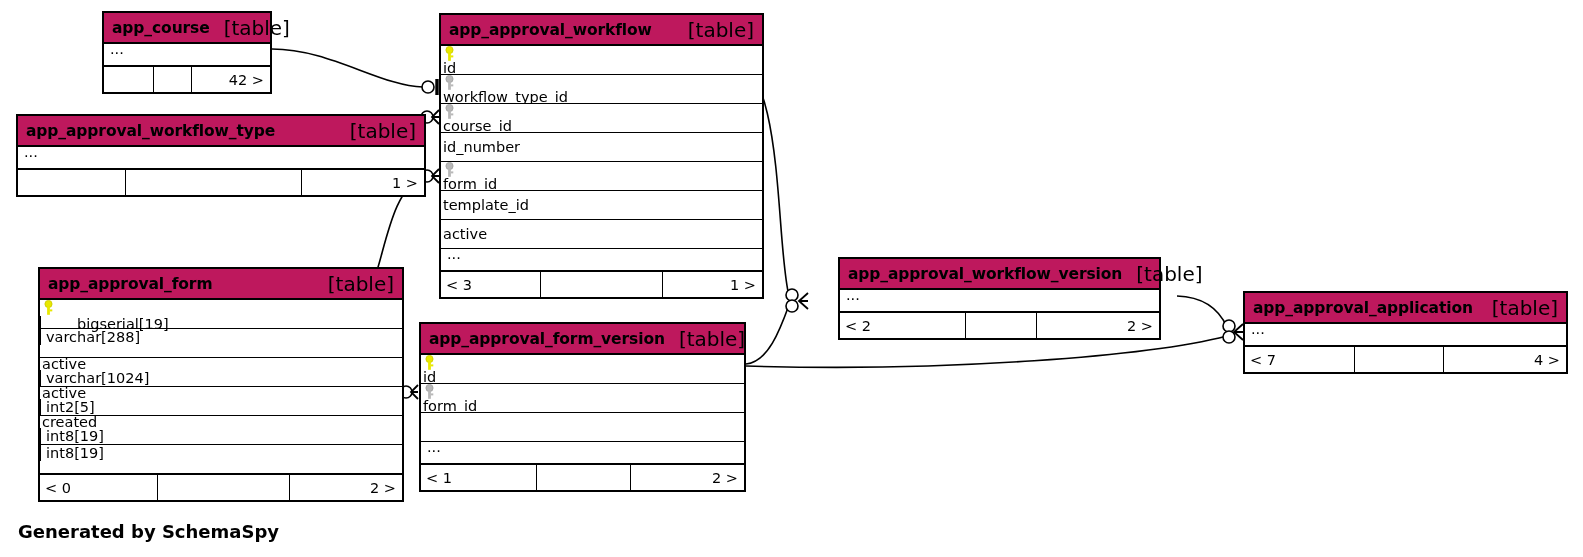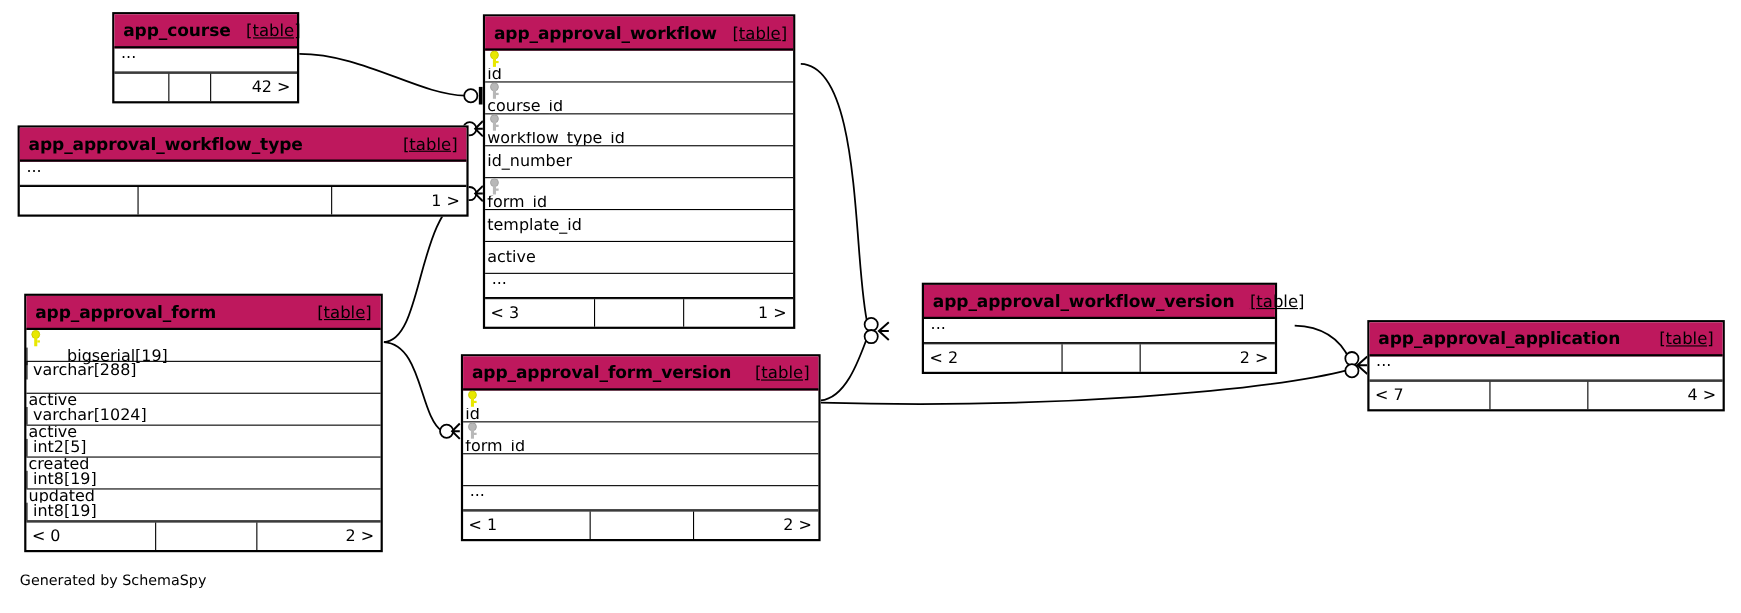--- a/index.html
+++ b/index.html
@@ -44,24 +44,23 @@
     padding: 0 8px;
     height: 31px;
     white-space: nowrap;
   }
   .tbl-title .tname {
     font-weight: bold;
     font-size: 15.5px;
     letter-spacing: -0.1px;
   }
   .tbl-title .ttag {
-    font-size: 15px;
+    font-size: 20px;
     font-weight: normal;
     padding-left: 14px;
-    text-decoration: underline;
   }
   .tbl-row {
     box-sizing: border-box;
     display: flex;
     align-items: stretch;
     height: 29px;
     border-bottom: 1px solid #000000;
     font-size: 14.5px;
     flex-direction: column;
   }
@@ -135,22 +134,23 @@
     flex: 1 1 auto;
     border-right: 1px solid #000000;
   }
   .foot-right {
     flex: 0 0 auto;
     justify-content: flex-end;
     padding-right: 6px;
   }
   .caption {
     position: absolute;
-    font-size: 13px;
+    font-size: 18px;
     white-space: nowrap;
+    font-weight: bold;
   }
   .edge-path {
     fill: none;
     stroke: #000000;
     stroke-width: 1.6;
   }
   .conn-circle {
     fill: #ffffff;
     stroke: #000000;
     stroke-width: 1.6;
@@ -232,21 +232,21 @@
     <div class="ellipsis-row">
       <span class="dots">...</span>
     </div>
     <div class="tbl-footer">
       <div class="foot-cell foot-left" style="width:108px;"></div>
       <div class="foot-cell foot-mid"></div>
       <div class="foot-cell foot-right" style="width:122px;">1 &gt;</div>
     </div>
   </div>
 
-  <div class="table-node" style="left:439px; top:13px; width:284px;">
+  <div class="table-node" style="left:439px; top:13px; width:325px;">
     <div class="tbl-title">
       <span class="tname">app_approval_workflow</span>
       <span class="ttag">[table]</span>
     </div>
 
     <div class="tbl-row">
       <span class="keyslot">
         <svg width="11" height="16" viewBox="0 0 11 16">
             <circle cx="5.5" cy="4" r="3.6" fill="#e8e800" stroke="#c9c900" stroke-width="0.8"></circle>
             <rect x="4.1" y="6.4" width="2.8" height="8.4" fill="#e8e800"></rect>
@@ -256,31 +256,31 @@
       <span class="cell-name colname">id</span>
     </div>
     <div class="tbl-row">
       <span class="keyslot">
         <svg width="11" height="16" viewBox="0 0 11 16">
             <circle cx="5.5" cy="4" r="3.6" fill="#b8b8b8" stroke="#a0a0a0" stroke-width="0.8"></circle>
             <rect x="4.1" y="6.4" width="2.8" height="8.4" fill="#b8b8b8"></rect>
             <rect x="6.9" y="9.4" width="2.4" height="2" fill="#b8b8b8"></rect>
           </svg>
       </span>
-      <span class="cell-name colname">course_id</span>
+      <span class="cell-name colname">workflow_type_id</span>
     </div>
     <div class="tbl-row">
       <span class="keyslot">
         <svg width="11" height="16" viewBox="0 0 11 16">
             <circle cx="5.5" cy="4" r="3.6" fill="#b8b8b8" stroke="#a0a0a0" stroke-width="0.8"></circle>
             <rect x="4.1" y="6.4" width="2.8" height="8.4" fill="#b8b8b8"></rect>
             <rect x="6.9" y="9.4" width="2.4" height="2" fill="#b8b8b8"></rect>
           </svg>
       </span>
-      <span class="cell-name colname">workflow_type_id</span>
+      <span class="cell-name colname">course_id</span>
     </div>
     <div class="tbl-row">
       <span class="keyslot"></span>
       <span class="cell-name colname">id_number</span>
     </div>
     <div class="tbl-row">
       <span class="keyslot">
         <svg width="11" height="16" viewBox="0 0 11 16">
             <circle cx="5.5" cy="4" r="3.6" fill="#b8b8b8" stroke="#a0a0a0" stroke-width="0.8"></circle>
             <rect x="4.1" y="6.4" width="2.8" height="8.4" fill="#b8b8b8"></rect>
@@ -301,21 +301,21 @@
     <div class="ellipsis-row">
       <span class="dots">...</span>
     </div>
     <div class="tbl-footer">
       <div class="foot-cell foot-left" style="width:100px;">&lt; 3</div>
       <div class="foot-cell foot-mid"></div>
       <div class="foot-cell foot-right" style="width:99px;">1 &gt;</div>
     </div>
   </div>
 
-  <div class="table-node" style="left:22px; top:267px; width:326px;">
+  <div class="table-node" style="left:38px; top:267px; width:366px;">
     <div class="tbl-title">
       <span class="tname">app_approval_form</span>
       <span class="ttag">[table]</span>
     </div>
 
     <div class="tbl-row">
       <span class="keyslot">
         <svg width="11" height="16" viewBox="0 0 11 16">
             <circle cx="5.5" cy="4" r="3.6" fill="#e8e800" stroke="#c9c900" stroke-width="0.8"></circle>
             <rect x="4.1" y="6.4" width="2.8" height="8.4" fill="#e8e800"></rect>
@@ -339,21 +339,20 @@
       <span class="cell-name colname">active</span>
       <span class="cell-type" style="width:112px;">int2[5]</span>
     </div>
     <div class="tbl-row">
       <span class="keyslot"></span>
       <span class="cell-name colname">created</span>
       <span class="cell-type" style="width:112px;">int8[19]</span>
     </div>
     <div class="tbl-row">
       <span class="keyslot"></span>
-      <span class="cell-name colname">updated</span>
       <span class="cell-type" style="width:112px;">int8[19]</span>
     </div>
 
     <div class="tbl-footer">
       <div class="foot-cell foot-left" style="width:118px;">&lt; 0</div>
       <div class="foot-cell foot-mid"></div>
       <div class="foot-cell foot-right" style="width:112px;">2 &gt;</div>
     </div>
   </div>
 

